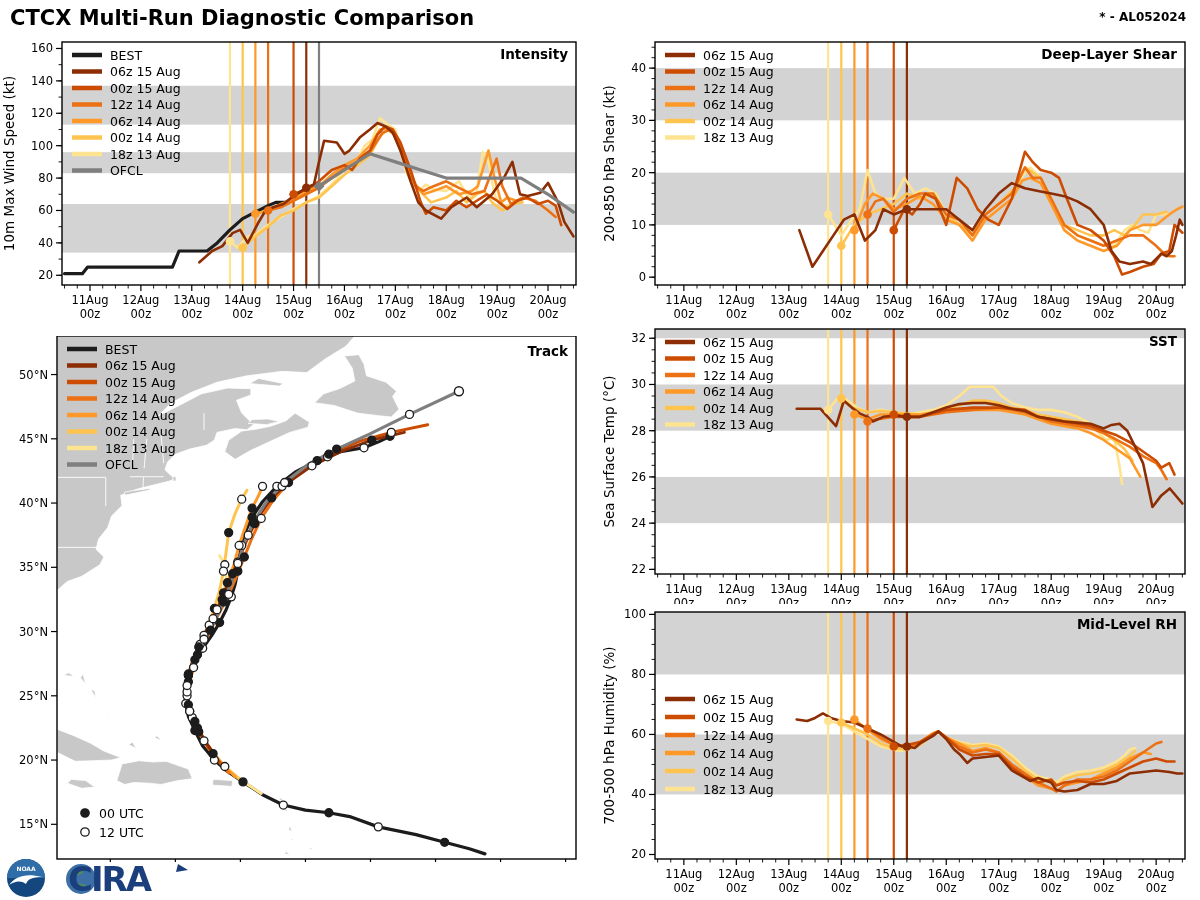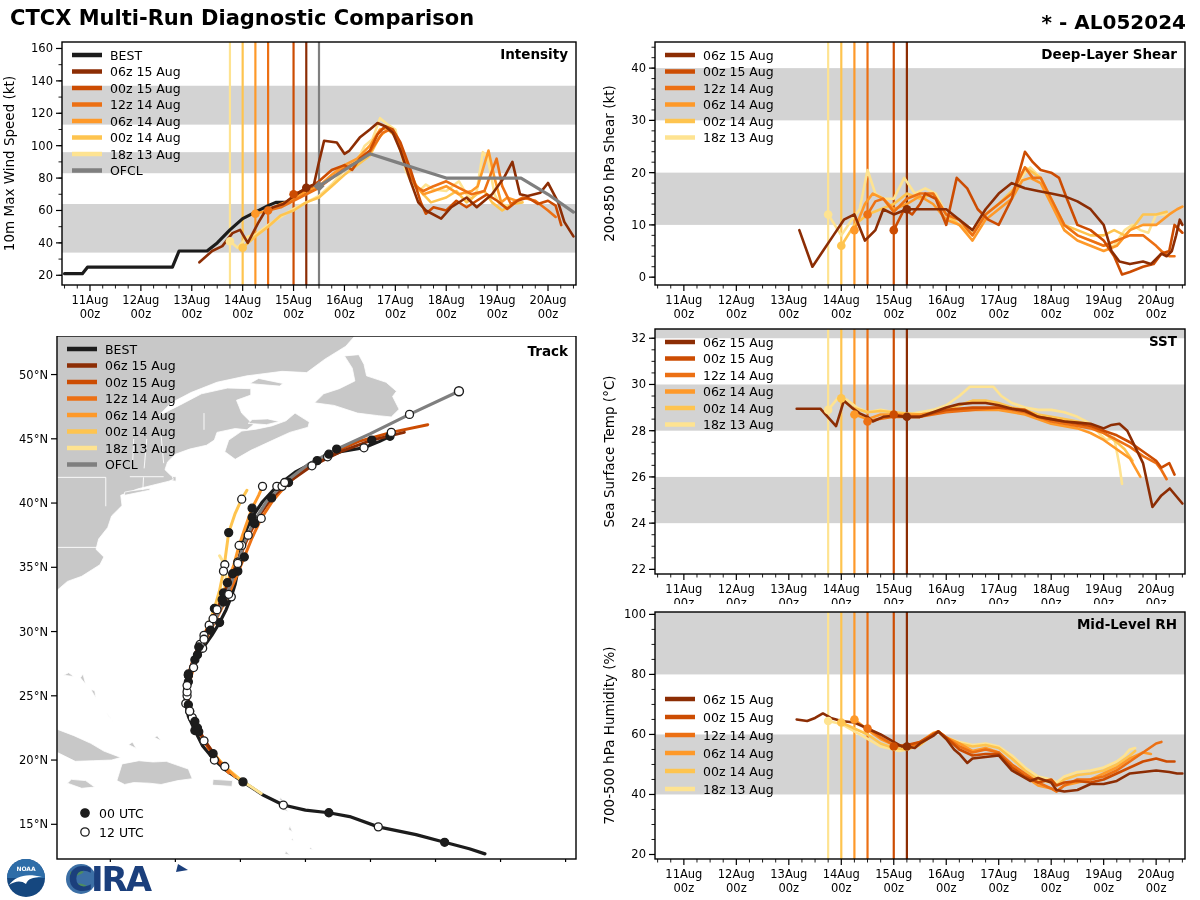--- a/index.html
+++ b/index.html
@@ -1,19 +1,19 @@
 <!DOCTYPE html>
 <html><head>
 <meta charset="utf-8">
 <style>
   html,body{margin:0;padding:0;background:#ffffff;}
   body{font-family:"DejaVu Sans","Liberation Sans",sans-serif;width:1200px;height:900px;position:relative;overflow:hidden;}
   #stage{position:absolute;left:0;top:4px;width:1200px;height:900px;}
   .hdr-title{position:absolute;left:10px;top:2px;font-size:21px;font-weight:bold;color:#000;}
-  .hdr-storm{position:absolute;right:14px;top:6px;font-size:20px;font-weight:bold;color:#000;}
+  .hdr-storm{position:absolute;right:14px;top:6px;font-size:12px;font-weight:bold;color:#000;}
   .panel{position:absolute;}
   svg text{font-family:"DejaVu Sans","Liberation Sans",sans-serif;}
   #logos{position:absolute;left:6px;top:854px;height:44px;display:flex;align-items:flex-start;gap:14px;}
 </style>
 </head>
 <body>
 
 <div id="stage">
   <div class="hdr-title">CTCX Multi-Run Diagnostic Comparison</div>
   <div class="hdr-storm">* - AL052024</div>

